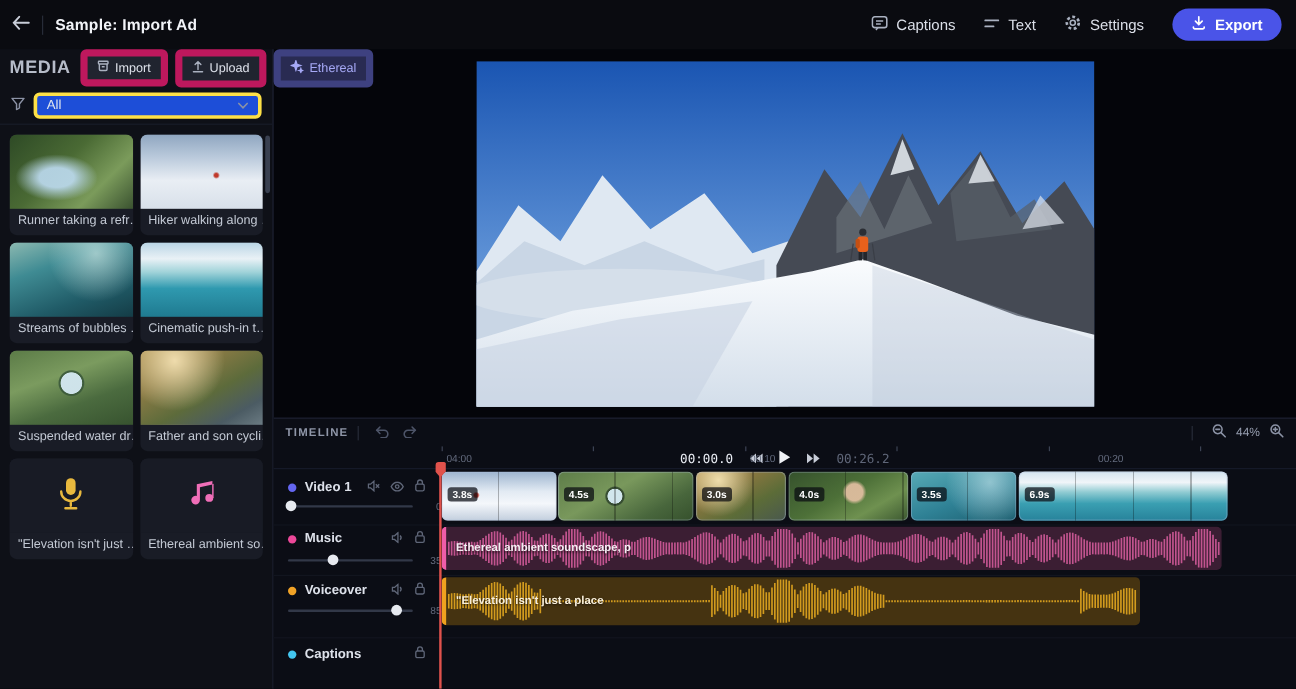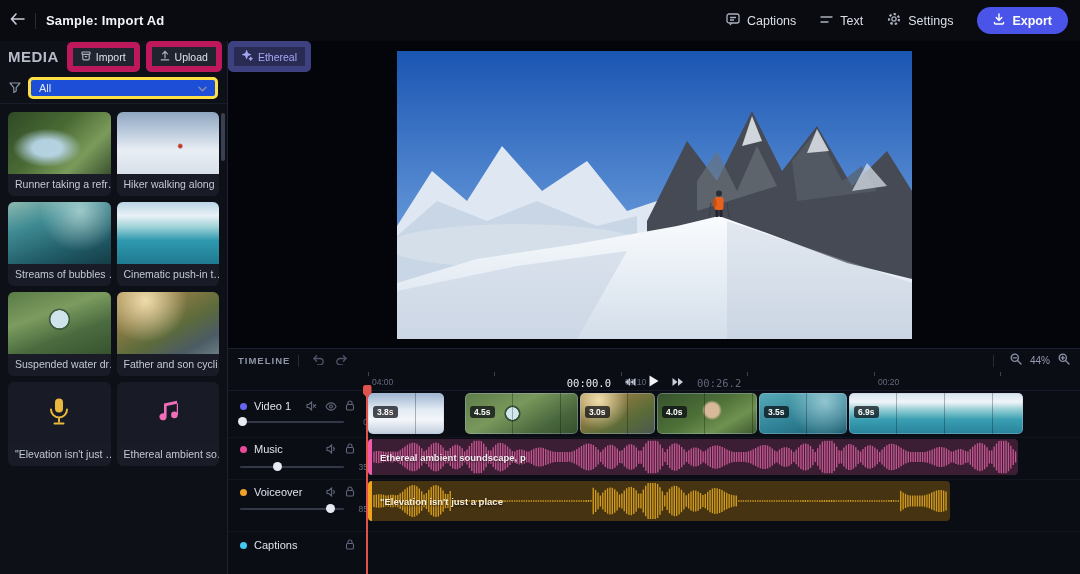--- a/index.html
+++ b/index.html
@@ -81,21 +81,21 @@
 
   .tl-ruler { height:19px; position:relative; border-bottom:1px solid #151928; }
   .tick { position:absolute; top:0; width:1px; height:4px; background:#3c4354; }
   .tick-lbl { position:absolute; top:5px; font-size:8.5px; color:#646b7e; }
 
   .tl-body { position:absolute; top:42px; bottom:0; left:0; right:0; }
   .row-sep { position:absolute; left:0; right:0; height:1px; background:#12151f; }
 
   .trk-line { position:absolute; left:0; width:140px; height:14px; display:flex; align-items:center; padding-left:12px; gap:7px; }
   .dot { width:7px; height:7px; border-radius:50%; flex:0 0 7px; }
-  .trk-name { font-size:11px; color:#dde1ea; font-weight:400; white-space:nowrap; }
+  .trk-name { font-size:11px; color:#dde1ea; font-weight:700; white-space:nowrap; }
   .trk-icons { margin-left:auto; display:flex; gap:8px; padding-right:13px; }
   .trk-icons svg { stroke:#5f6678; cursor:pointer; }
 
   .sld-line { position:absolute; left:0; width:140px; height:12px; display:flex; align-items:center; padding-left:12px; }
   .sld-track { position:relative; width:104px; height:2px; background:#323848; border-radius:1px; }
   .sld-handle { position:absolute; top:-4px; width:9px; height:9px; border-radius:50%; background:#e7eaf0; cursor:pointer; }
   .sld-val { width:18px; text-align:right; font-size:8.5px; color:#646b7e; margin-left:6px; }
 
   .lane { position:absolute; left:140px; top:0; right:0; bottom:0; }
   .vclip { position:absolute; top:2px; height:41px; border-radius:5px; box-shadow:inset 0 0 0 1px rgba(180,195,225,.35); cursor:pointer; }
@@ -403,21 +403,21 @@
 
         <div class="tl-ruler">
           <div class="tick" style="left:140px"></div>
           <div class="tick" style="left:266px"></div>
           <div class="tick" style="left:393px"></div>
           <div class="tick" style="left:519px"></div>
           <div class="tick" style="left:646px"></div>
           <div class="tick" style="left:772px"></div>
           <span class="tick-lbl" style="left:144px">04:00</span>
           <span class="tick-lbl" style="left:397px">00:10</span>
-          <span class="tick-lbl" style="left:650px">00:20</span>
+          <span class="tick-lbl" style="left:687px">00:20</span>
         </div>
 
         <div class="tl-body">
           <div class="row-sep" style="top:46px"></div>
           <div class="row-sep" style="top:88px"></div>
           <div class="row-sep" style="top:140px"></div>
 
           <div class="trk-line" style="top:8px">
             <span class="dot" style="background:#6466f1"></span>
             <span class="trk-name">Video 1</span>
@@ -490,21 +490,21 @@
             <span class="trk-name">Captions</span>
             <span class="trk-icons">
               <span><svg width="10" height="11" viewBox="0 0 10 11" fill="none" stroke-width="1.1">
                     <rect x="1.5" y="4.5" width="7" height="5.5" rx="1.2"></rect>
                     <path d="M3 4.5V3a2 2 0 0 1 4 0v1.5"></path>
                   </svg></span>
             </span>
           </div>
 
           <div class="lane">
-            <div class="vclip tc1" style="left:0; width:76px">
+            <div class="vclip tc1" style="left:0; width:96px">
                 <span class="frames"></span>
                 <span class="dur">3.8s</span>
               </div>
             <div class="vclip tc2" style="left:97px; width:113px">
                 <span class="frames"></span>
                 <span class="dur">4.5s</span>
               </div>
             <div class="vclip tc3" style="left:212px; width:75px">
                 <span class="frames"></span>
                 <span class="dur">3.0s</span>

